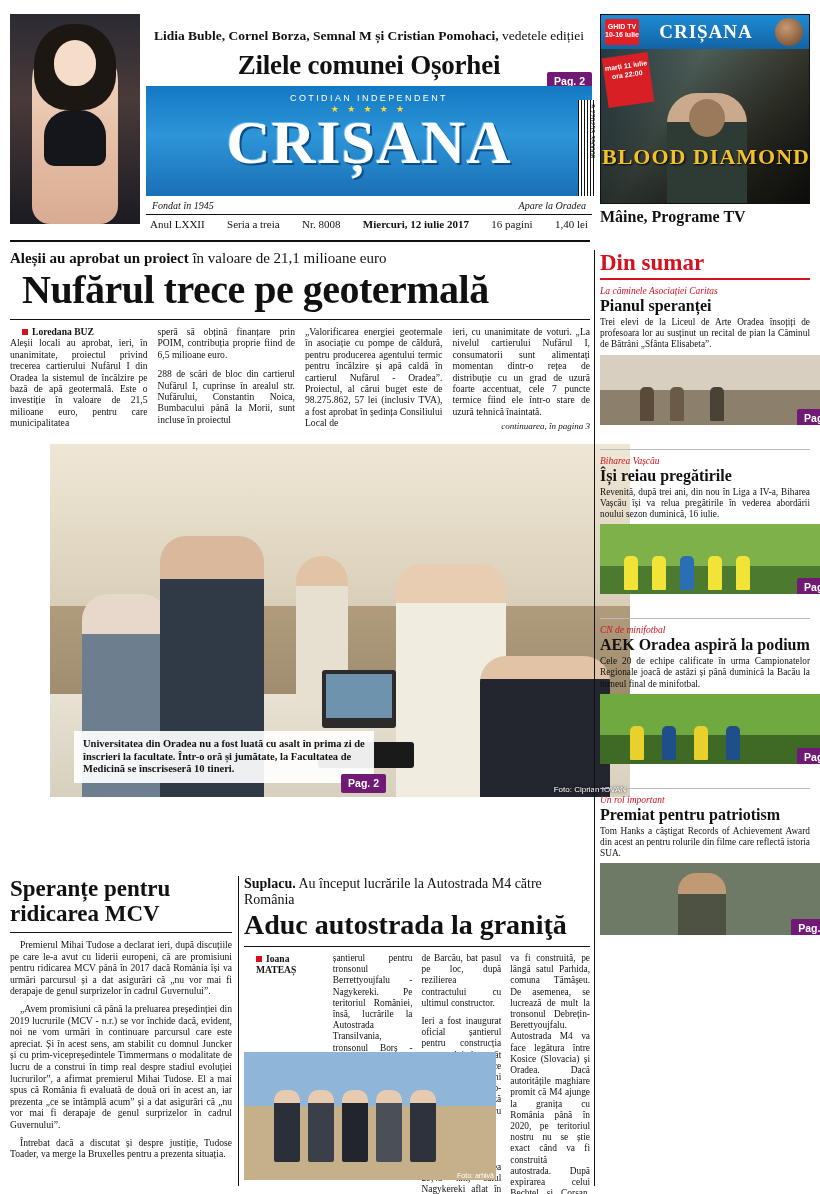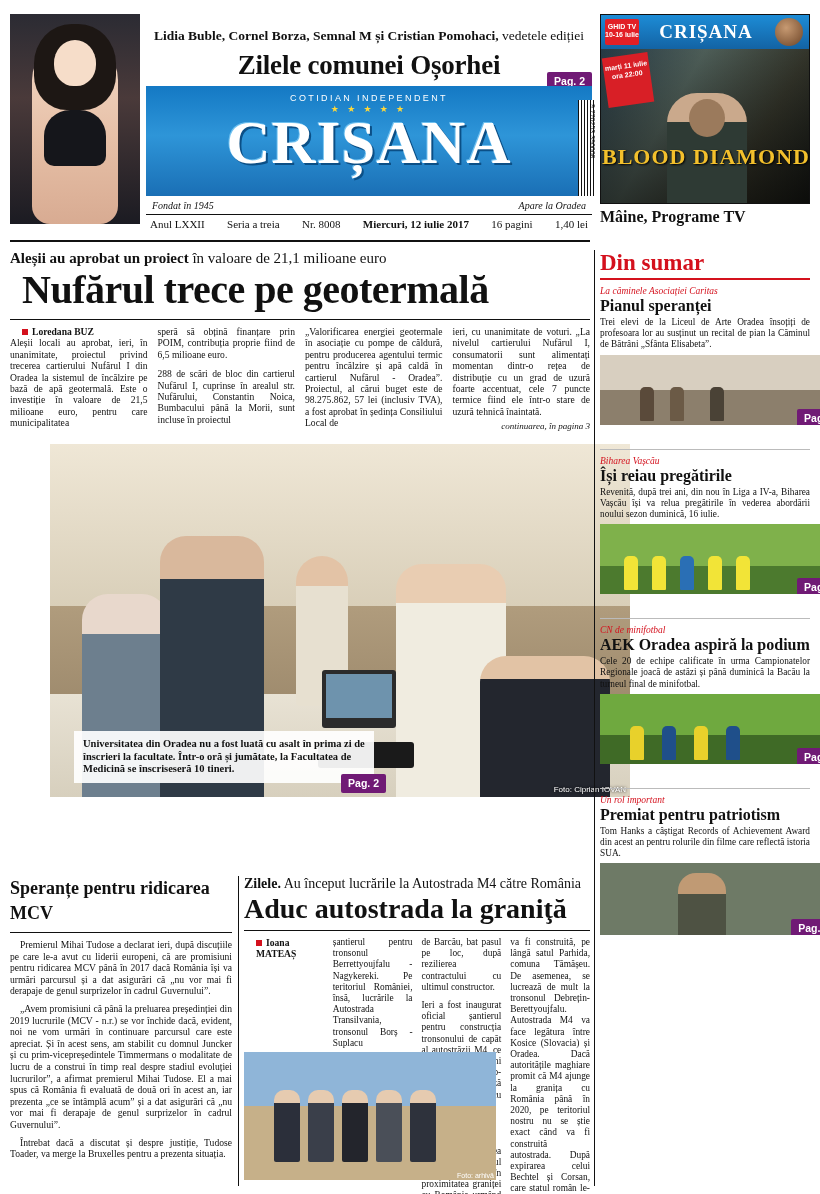--- a/index.html
+++ b/index.html
@@ -187,21 +187,21 @@
     padding:7px 9px; font-size:10.5px; line-height:12.6px; font-weight:bold;
   }
   .cap-pag { position:absolute; right:-12px; bottom:-10px; }
   .photo-credit {
     position:absolute; right:4px; bottom:3px; color:#fff; font-size:8px;
     font-family:"Liberation Sans",sans-serif; text-shadow:0 0 3px #000;
   }
 
   
   .bl { position:absolute; left:10px; top:876px; width:222px; }
-  .bl-title { font-size:18px; font-weight:bold; line-height:25px; }
+  .bl-title { font-size:23px; font-weight:bold; line-height:25px; }
   .bl-rule { height:1px; background:#111; margin:6px 0 6px; }
   .bl-body { font-size:9.6px; line-height:11.6px; text-align:justify; }
   .bl-body p { margin:0 0 6px; text-indent:10px; }
 
   .vrule { position:absolute; width:1px; background:#111; }
 
   
   .bm { position:absolute; left:244px; top:876px; width:346px; }
   .bm-kicker { font-size:14px; }
   .bm-kicker b { font-weight:bold; }
@@ -348,21 +348,21 @@
     <div class="bl-body">
       <p>Premierul Mihai Tudose a declarat ieri, după discuțiile pe care le-a avut cu liderii europeni, că are promisiuni pentru ridicarea MCV până în 2017 dacă România își va urmări parcursul și a dat asigurări că „nu vor mai fi derapaje de genul surprizelor în cadrul Guvernului”.</p>
       <p>„Avem promisiuni că până la preluarea președinției din 2019 lucrurile (MCV - n.r.) se vor închide dacă, evident, noi ne vom urmări în continuare parcursul care este apreciat. Și în acest sens, am stabilit cu domnul Juncker și cu prim-vicepreședintele Timmermans o modalitate de lucru de a construi în timp real despre stadiul evoluției lucrurilor”, a afirmat premierul Mihai Tudose. El a mai spus că România fi evaluată de două ori în acest an, iar prezenta „ce se întâmplă acum” și a dat asigurări că „nu vor mai fi derapaje de genul surprizelor în cadrul Guvernului”.</p>
       <p>Întrebat dacă a discutat și despre justiție, Tudose Toader, va merge la Bruxelles pentru a prezenta situația.</p>
     </div>
   </div>
   <div class="vrule" style="left:238px; top:876px; height:310px;"></div>
 
   <div class="bm">
     <div class="bm-kicker">
-      <b>Zilele.</b><span> Au început lucrările la Autostrada M4 către România</span>
+      <b>Suplacu.</b><span> Au început lucrările la Autostrada M4 către România</span>
     </div>
     <div class="bm-title">Aduc autostrada la graniţă</div>
     <div class="bm-rule"></div>
     <div class="bm-cols">
       <div class="bm-col">
         <div class="byline">
           <span class="bullet-red"></span><span>Ioana MATEAȘ</span>
         </div>
       </div>
       <div class="bm-col">

